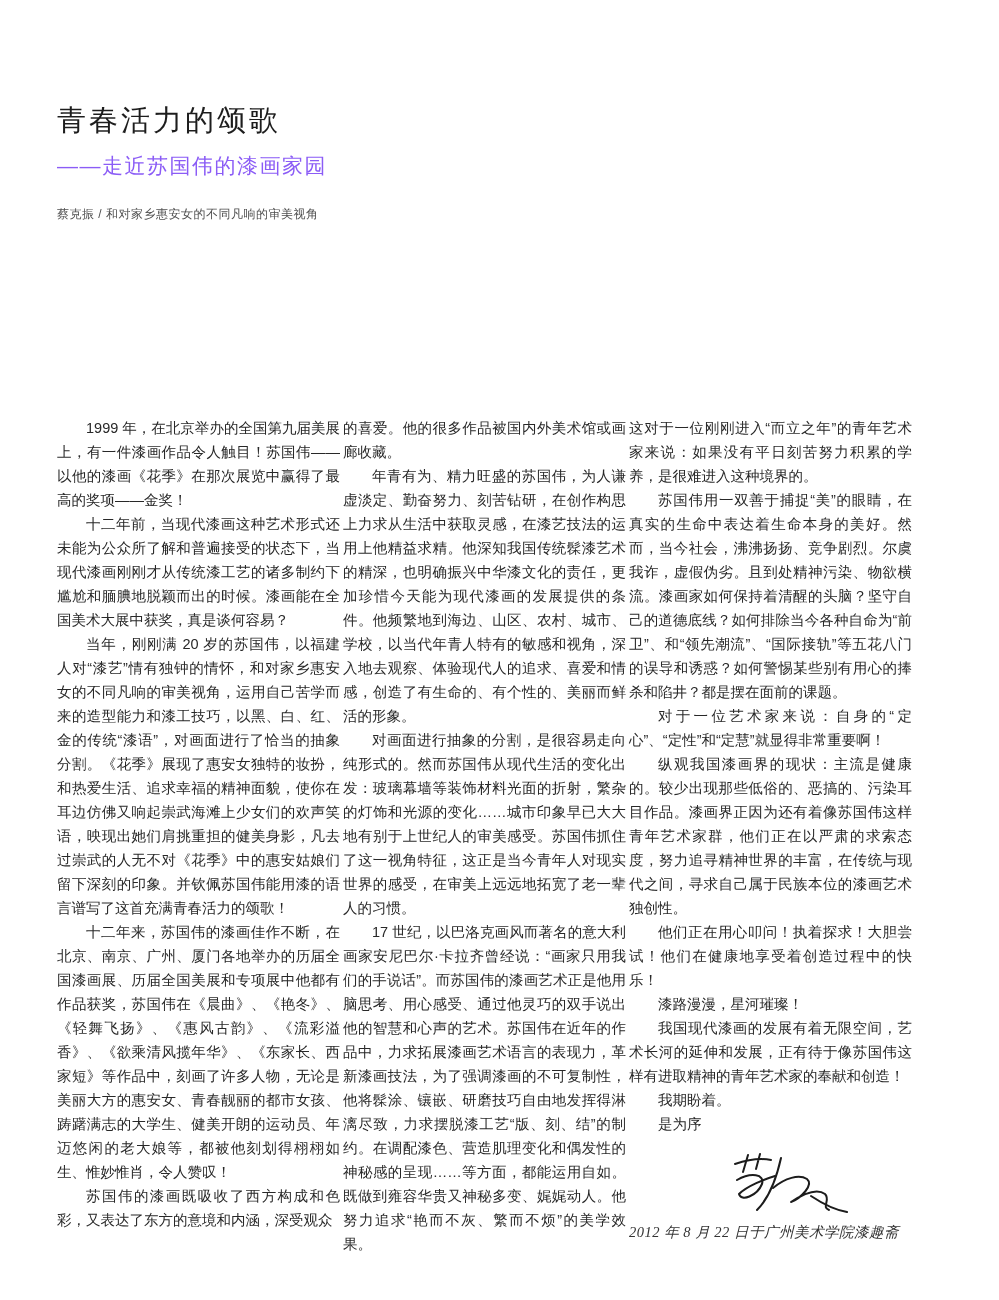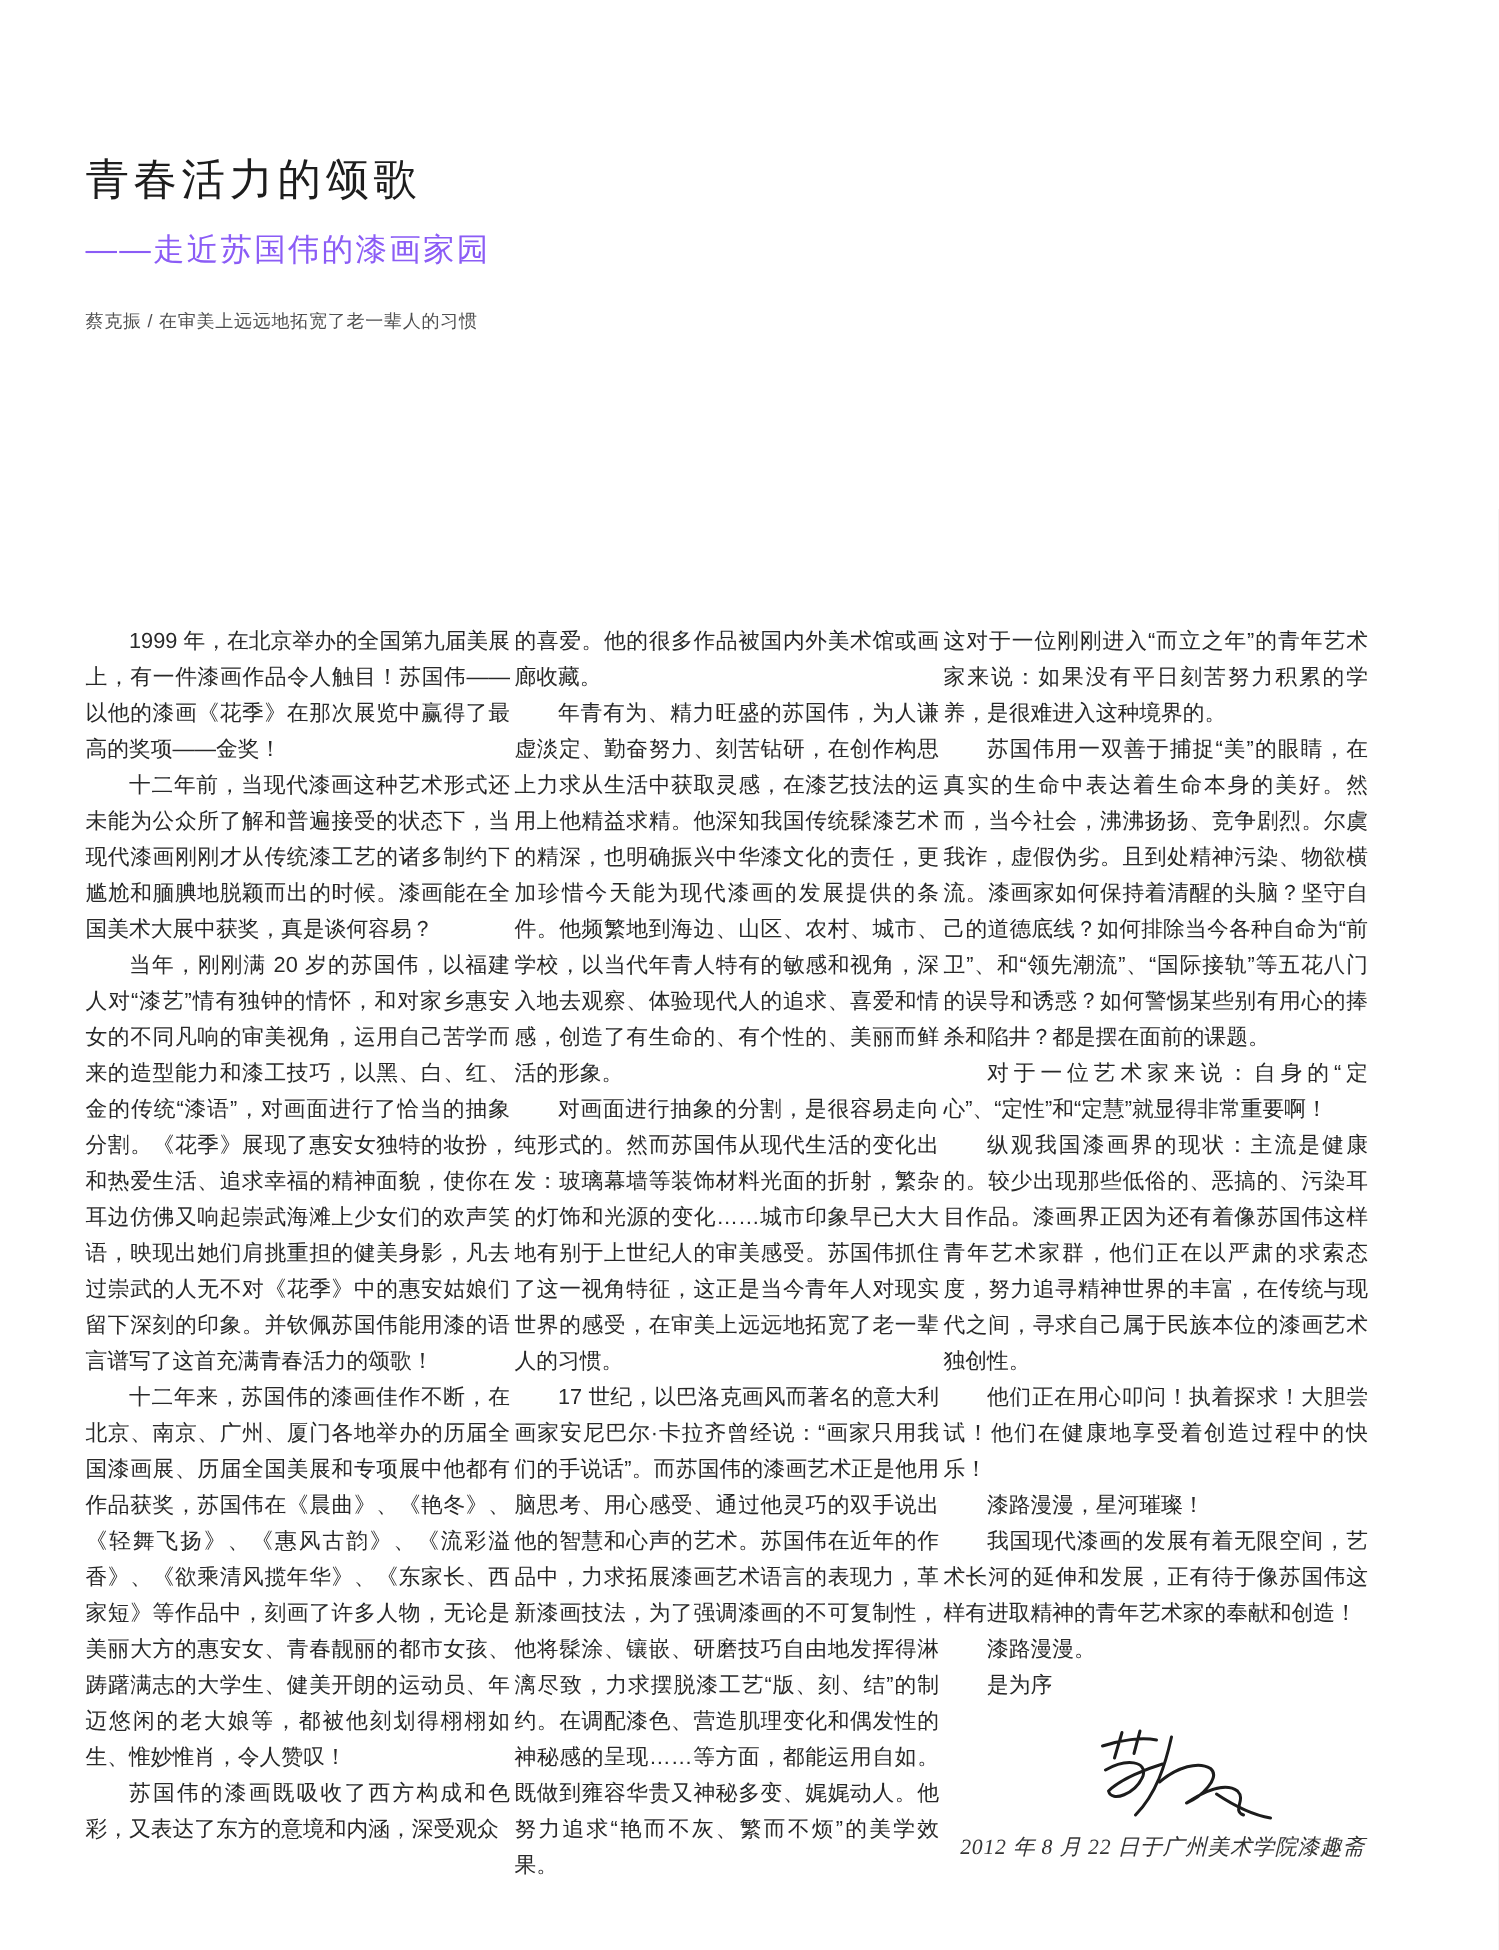--- a/index.html
+++ b/index.html
@@ -60,21 +60,21 @@
   .col p.para.cont { text-indent: 0; }
   
   .sig-block { margin: 16px 0 0 92px; height: 62px; }
   .dateline {
     margin: 6px 2px 0 0;
     font-family: "Liberation Serif", serif;
     font-style: italic;
     font-size: 14.5px;
     letter-spacing: 0.5px;
     color: #333333;
-    text-align: right;
+    text-align: left;
     text-indent: 0 !important;
   }
   
   .page-number {
     position: absolute;
     top: 1260px;
     left: 0;
     width: 100%;
     text-align: right;
     font-family: "DejaVu Serif", serif;
@@ -84,21 +84,21 @@
   }
 </style>
 </head>
 <body>
 
 <div class="page">
 
   <header class="header">
     <h1 class="title">青春活力的颂歌</h1>
     <h2 class="subtitle">——走近苏国伟的漆画家园</h2>
-    <div class="byline">蔡克振 / 在审美上远远地拓宽了老一辈人的习惯</div>
+    <div class="byline">蔡克振 / 和对家乡惠安女的不同凡响的审美视角</div>
   </header>
 
   <main class="columns">
     <div class="col">
       <div>
           <p class="para">1999 年，在北京举办的全国第九届美展上，有一件漆画作品令人触目！苏国伟——以他的漆画《花季》在那次展览中赢得了最高的奖项——金奖！</p>
           <p class="para">十二年前，当现代漆画这种艺术形式还未能为公众所了解和普遍接受的状态下，当现代漆画刚刚才从传统漆工艺的诸多制约下尴尬和腼腆地脱颖而出的时候。漆画能在全国美术大展中获奖，真是谈何容易？</p>
           <p class="para">当年，刚刚满 20 岁的苏国伟，以福建人对“漆艺”情有独钟的情怀，和对家乡惠安女的不同凡响的审美视角，运用自己苦学而来的造型能力和漆工技巧，以黑、白、红、金的传统“漆语”，对画面进行了恰当的抽象分割。《花季》展现了惠安女独特的妆扮，和热爱生活、追求幸福的精神面貌，使你在耳边仿佛又响起崇武海滩上少女们的欢声笑语，映现出她们肩挑重担的健美身影，凡去过崇武的人无不对《花季》中的惠安姑娘们留下深刻的印象。并钦佩苏国伟能用漆的语言谱写了这首充满青春活力的颂歌！</p>
           <p class="para">十二年来，苏国伟的漆画佳作不断，在北京、南京、广州、厦门各地举办的历届全国漆画展、历届全国美展和专项展中他都有作品获奖，苏国伟在《晨曲》、《艳冬》、《轻舞飞扬》、《惠风古韵》、《流彩溢香》、《欲乘清风揽年华》、《东家长、西家短》等作品中，刻画了许多人物，无论是美丽大方的惠安女、青春靓丽的都市女孩、踌躇满志的大学生、健美开朗的运动员、年迈悠闲的老大娘等，都被他刻划得栩栩如生、惟妙惟肖，令人赞叹！</p>
           <p class="para">苏国伟的漆画既吸收了西方构成和色彩，又表达了东方的意境和内涵，深受观众</p>
@@ -114,21 +114,21 @@
     </div>
     <div class="col">
       <div>
           <p class="para cont">这对于一位刚刚进入“而立之年”的青年艺术家来说：如果没有平日刻苦努力积累的学养，是很难进入这种境界的。</p>
           <p class="para">苏国伟用一双善于捕捉“美”的眼睛，在真实的生命中表达着生命本身的美好。然而，当今社会，沸沸扬扬、竞争剧烈。尔虞我诈，虚假伪劣。且到处精神污染、物欲横流。漆画家如何保持着清醒的头脑？坚守自己的道德底线？如何排除当今各种自命为“前卫”、和“领先潮流”、“国际接轨”等五花八门的误导和诱惑？如何警惕某些别有用心的捧杀和陷井？都是摆在面前的课题。</p>
           <p class="para">对于一位艺术家来说：自身的“定心”、“定性”和“定慧”就显得非常重要啊！</p>
           <p class="para">纵观我国漆画界的现状：主流是健康的。较少出现那些低俗的、恶搞的、污染耳目作品。漆画界正因为还有着像苏国伟这样青年艺术家群，他们正在以严肃的求索态度，努力追寻精神世界的丰富，在传统与现代之间，寻求自己属于民族本位的漆画艺术独创性。</p>
           <p class="para">他们正在用心叩问！执着探求！大胆尝试！他们在健康地享受着创造过程中的快乐！</p>
           <p class="para">漆路漫漫，星河璀璨！</p>
           <p class="para">我国现代漆画的发展有着无限空间，艺术长河的延伸和发展，正有待于像苏国伟这样有进取精神的青年艺术家的奉献和创造！</p>
-          <p class="para">漆路漫漫。</p>
+          <p class="para">我期盼着。</p>
           <p class="para">是为序</p>
         </div>
       <div class="sig-block">
         <svg width="130" height="62" viewBox="0 0 130 62" aria-hidden="true">
           <g fill="none" stroke="#1c1c1c" stroke-width="2" stroke-linecap="round" stroke-linejoin="round">
             <path d="M14,12 C26,8 40,6 50,8 M27,3 L22,20 M39,2 L35,17"></path>
             <path d="M16,28 C30,20 44,22 41,32 C36,44 20,50 18,42 C26,34 44,27 54,24"></path>
             <path d="M60,6 C56,24 50,44 36,58"></path>
             <path d="M52,36 C64,26 78,22 86,27 C93,33 80,46 70,50 C82,42 96,36 104,42 C110,48 100,55 108,58"></path>
             <path d="M90,44 C102,52 114,58 126,60"></path>

